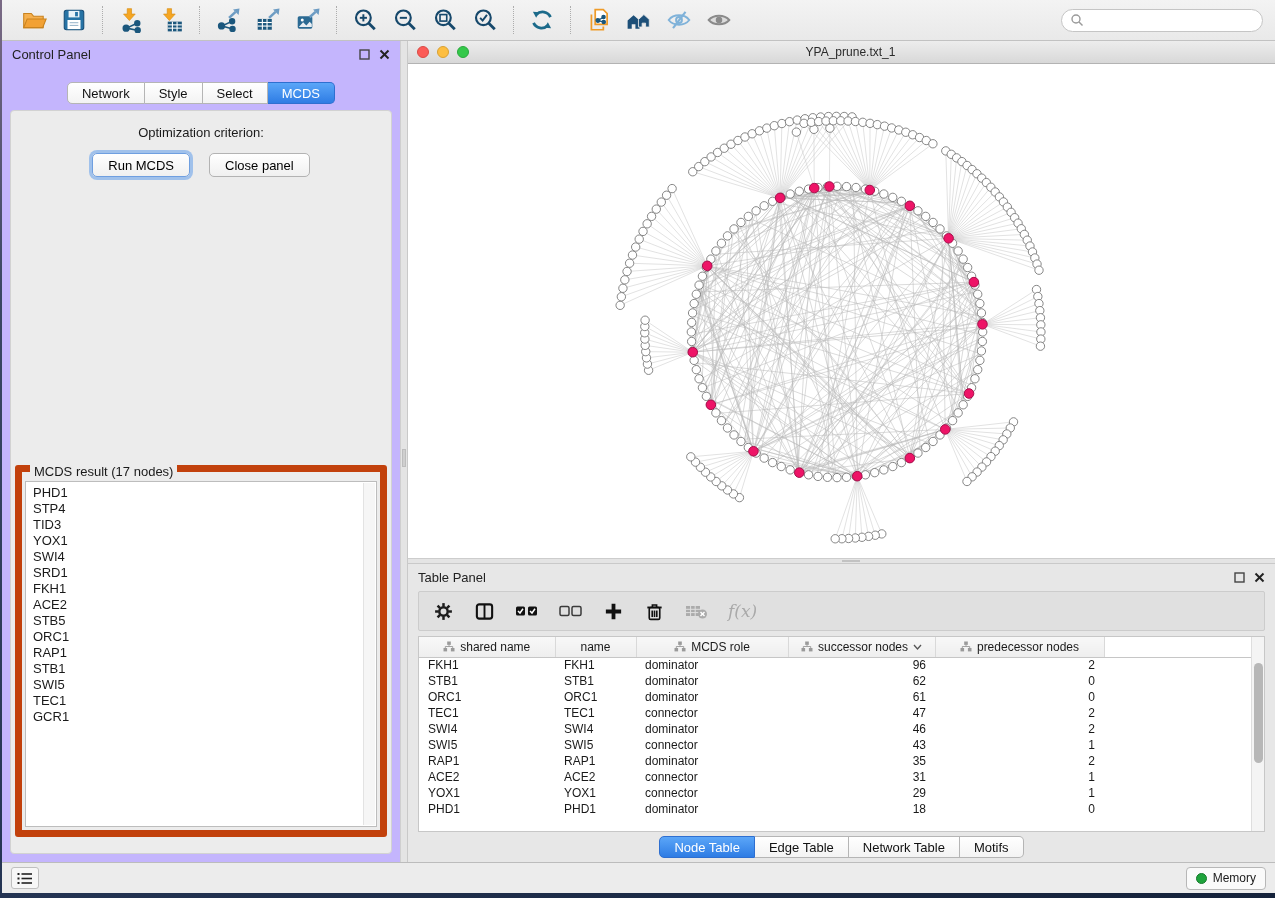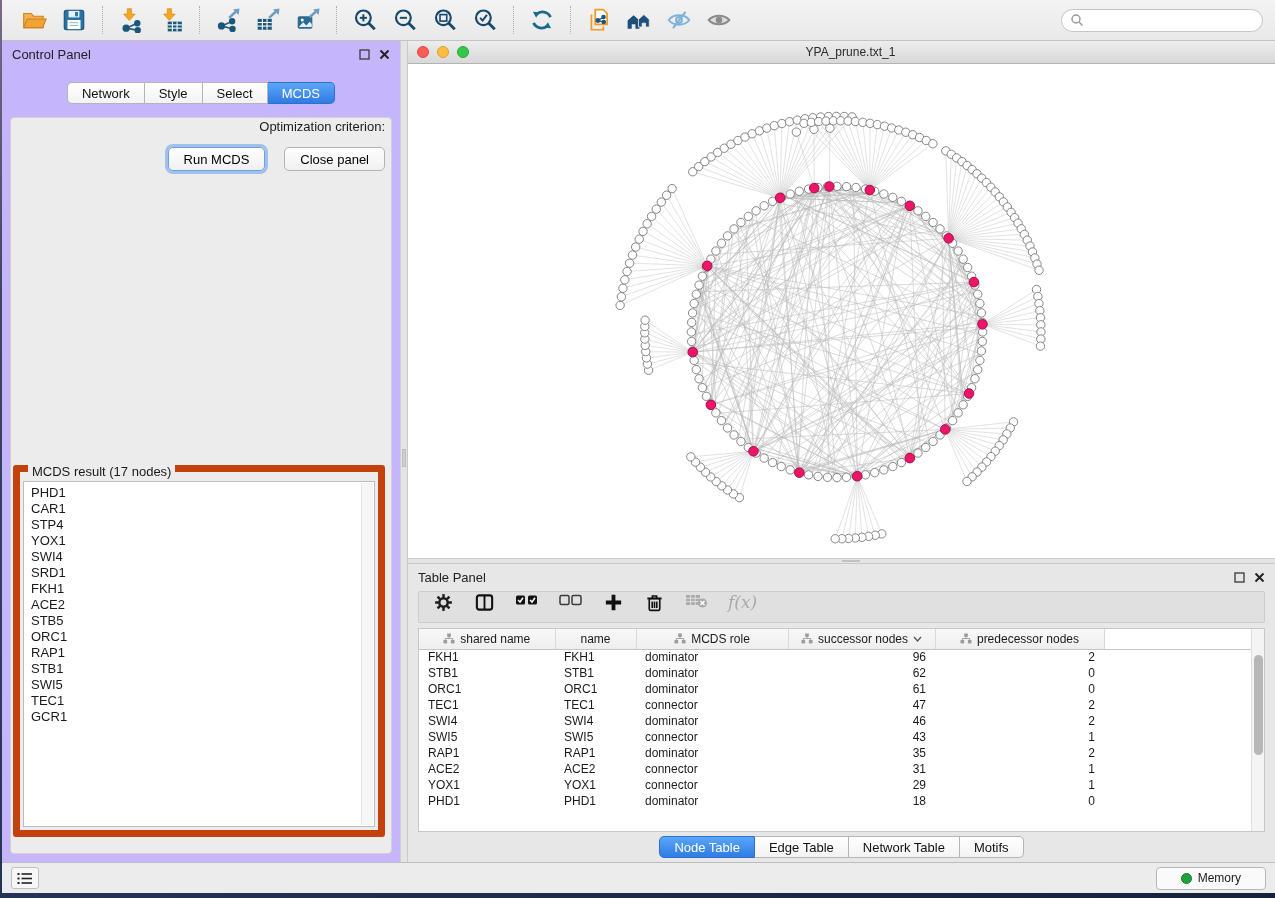--- a/index.html
+++ b/index.html
@@ -30,22 +30,22 @@
   .control-panel { width:398px; flex:none; display:flex; flex-direction:column; background:#c4b5fd; }
   .panel-titlebar { height:26px; flex:none; display:flex; align-items:center; padding:0 10px; gap:10px; }
   .panel-title { font-size:13px; color:#222; }
   .panel-titlebar .spacer { flex:1; }
   .cp-tabs { flex:none; display:flex; justify-content:center; margin-top:15px; }
   .seg { height:22px; padding:0 14px; display:flex; align-items:center; font-size:13px;
          background:linear-gradient(#ffffff,#f3f3f3); border:1px solid #b5b5b5; border-left:none; color:#111; }
   .seg:first-child { border-left:1px solid #b5b5b5; border-radius:5px 0 0 5px; }
   .seg:last-child { border-radius:0 5px 5px 0; }
   .seg.active { background:linear-gradient(#5ba6f8,#2e7ce4); border-color:#2e6fd0; color:#fff; }
-  .cp-body { flex:1; margin:13px 8px 8px; background:#ececec; border:1px solid #d2d2d2; border-radius:4px;
-             display:flex; flex-direction:column; align-items:flex-end; padding:1px 6px 16px; min-height:0; }
+  .cp-body { flex:1; margin:6px 8px 8px; background:#ececec; border:1px solid #d2d2d2; border-radius:4px;
+             display:flex; flex-direction:column; align-items:center; padding:14px 6px 16px; min-height:0; }
   .opt-label { font-size:13px; }
   .dropdown { margin-top:11px; width:314px; height:23px; background:#fff; border:1px solid #b7b7b7;
               border-radius:4px; position:relative; display:flex; align-items:center; padding:0 26px 0 9px;
               font-size:13px; }
   .dd-stepper { position:absolute; right:1px; top:1px; bottom:1px; width:19px; border-radius:3px;
                 background:linear-gradient(#5ba6f8,#2e7ce4); display:flex; flex-direction:column;
                 align-items:center; justify-content:center; gap:1px; }
   .btn-row { margin-top:13px; display:flex; gap:19px; }
   .btn { height:24px; padding:0 15px; font-size:13px; font-family:"Liberation Sans",sans-serif;
          background:linear-gradient(#ffffff,#f0f0f0); border:1px solid #b3b3b3; border-radius:5px; }
@@ -78,22 +78,22 @@
   .light { width:12px; height:12px; border-radius:50%; }
   .light.red { background:#fc5b57; border:1px solid #d94b45; }
   .light.yellow { background:#fdbe40; border:1px solid #d9a133; }
   .light.green { background:#34c84a; border:1px solid #2aa83d; }
   .net-title { position:absolute; left:18px; right:0; text-align:center; font-size:12px; color:#2a2a2a; }
   .net-canvas { flex:1; background:#fff; min-height:0; }
   .net-canvas svg { display:block; width:100%; height:100%; }
 
   
   .table-panel { flex:1; display:flex; flex-direction:column; background:#e7e7e7; min-height:0; }
-  .tp-toolbar { flex:none; height:32px; margin:1px 10px 0; background:#e0e0e0; border:1px solid #cccccc;
-                border-radius:2px; display:flex; align-items:flex-start; padding:0 14px; gap:20px; }
+  .tp-toolbar { flex:none; height:40px; margin:1px 10px 0; background:#e0e0e0; border:1px solid #cccccc;
+                border-radius:2px; display:flex; align-items:center; padding:0 14px; gap:20px; }
   .tp-icon { display:flex; align-items:center; justify-content:center; }
   .fx { font-family:"DejaVu Serif", serif; font-style:italic; font-size:17px; color:#a9a9a9; }
   .tp-table-wrap { flex:1; margin:5px 10px 0; background:#fff; border:1px solid #c7c7c7;
                    position:relative; overflow:hidden; min-height:0; }
   table { border-collapse:collapse; table-layout:fixed; width:100%; font-size:12px; }
   th { height:20px; font-weight:normal; background:linear-gradient(#f8f8f8,#eeeeee);
        border-bottom:1px solid #c6c6c6; border-right:1px solid #d9d9d9; padding:0 4px; }
   th.filler { background:#fff; border-right:none; }
   .th-inner { display:flex; align-items:center; justify-content:center; gap:5px; }
   td { height:16px; padding:0 9px; white-space:nowrap; overflow:hidden; }
@@ -103,21 +103,21 @@
   .tp-thumb { position:absolute; top:26px; left:2px; width:9px; height:100px; border-radius:5px;
               background:#b7b7b7; }
   .tp-tabs { flex:none; height:30px; display:flex; justify-content:center; align-items:center; }
 
   
   .status-bar { height:31px; flex:none; background:#ececec; border-top:1px solid #bcbcbc;
                 display:flex; align-items:center; padding:0 9px; }
   .list-btn { width:28px; height:22px; background:#f7f7f7; border:1px solid #bfbfbf; border-radius:3px;
               display:flex; align-items:center; justify-content:center; }
   .memory-btn { margin-left:auto; height:23px; background:#fafafa; border:1px solid #b7b7b7;
-                border-radius:4px; display:flex; align-items:center; gap:6px; padding:0 24px;
+                border-radius:4px; display:flex; align-items:center; gap:6px; padding:0 9px;
                 font-size:12px; }
   .memory-dot { width:11px; height:11px; border-radius:50%; background:#1ea33c; border:1px solid #157a2c; }
 
   .win-btns { display:flex; align-items:center; gap:9px; }
 </style>
 </head>
 <body>
 
 <div class="app">
 
@@ -316,22 +316,22 @@
         <div class="opt-label">Optimization criterion:</div>
         <div class="btn-row">
           <button class="btn focused">Run MCDS</button>
           <button class="btn">Close panel</button>
         </div>
         <div class="result-group">
           <span class="result-legend">MCDS result (17 nodes)</span>
           <div class="result-list">
             <div class="result-scroll"></div>
           <div class="mcds-item">PHD1</div>
-              <div class="mcds-item">CAR1</div>
               <div class="mcds-item">STP4</div>
+              <div class="mcds-item">TID3</div>
               <div class="mcds-item">YOX1</div>
               <div class="mcds-item">SWI4</div>
               <div class="mcds-item">SRD1</div>
               <div class="mcds-item">FKH1</div>
               <div class="mcds-item">ACE2</div>
               <div class="mcds-item">STB5</div>
               <div class="mcds-item">ORC1</div>
               <div class="mcds-item">RAP1</div>
               <div class="mcds-item">STB1</div>
               <div class="mcds-item">SWI5</div>

